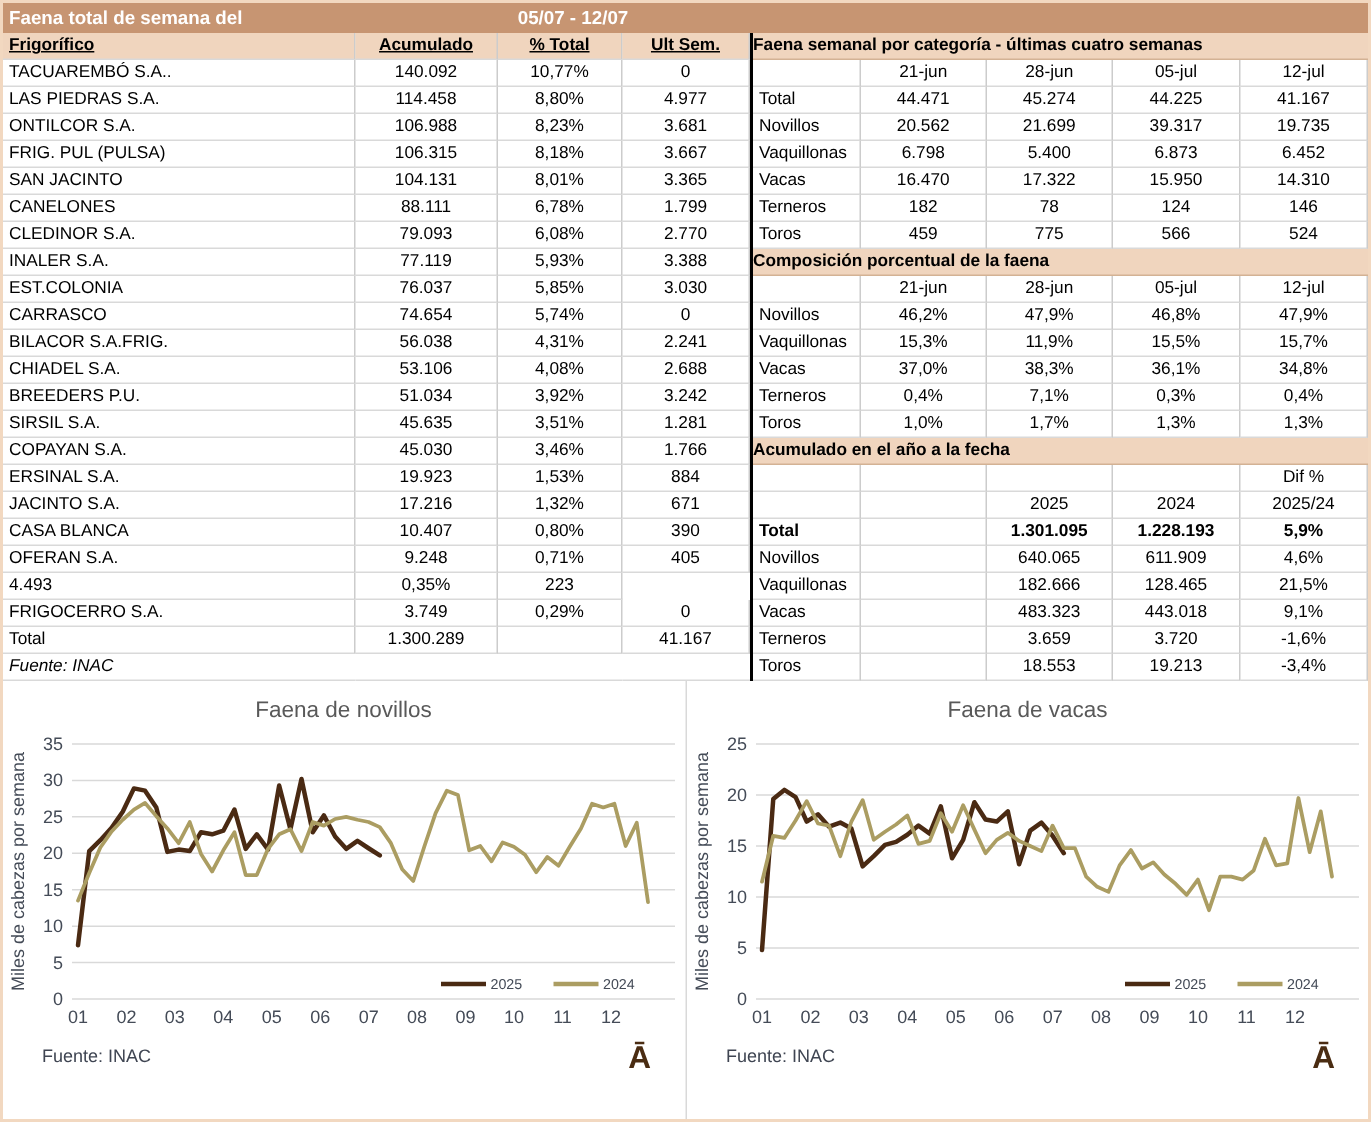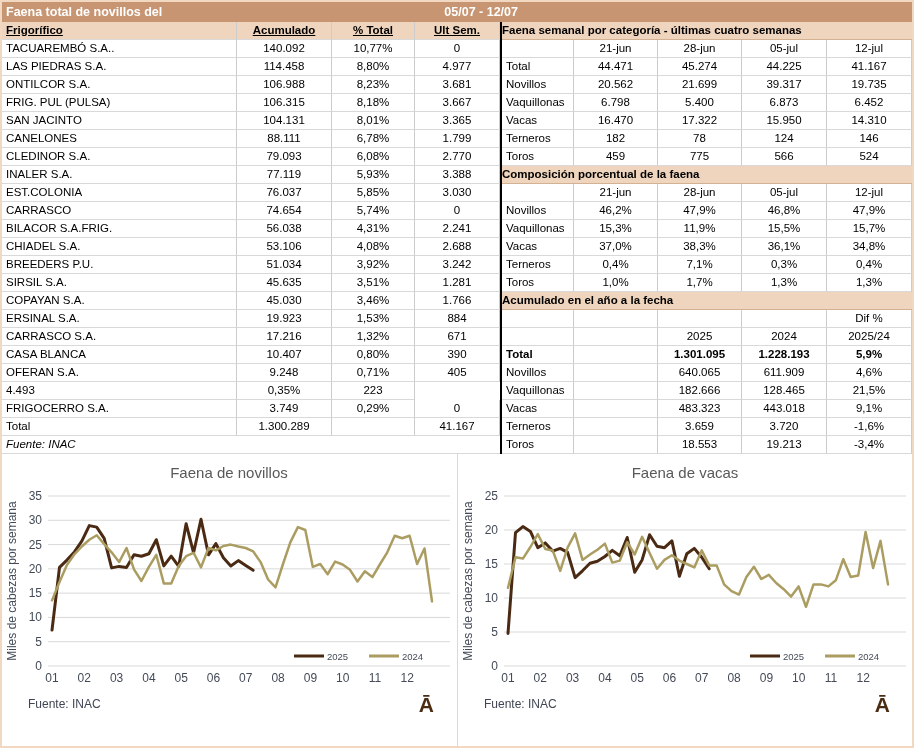--- a/index.html
+++ b/index.html
@@ -3,21 +3,21 @@
 <meta charset="utf-8">
 <style>
   html,body{margin:0;padding:0;background:#fff;}
   body{font-family:"Liberation Sans",sans-serif;color:#000;}
   .sheet{position:relative;width:914px;height:748px;box-sizing:border-box;
          border:2px solid #f2d8c0;background:#fff;overflow:hidden;}
   
   .banner{position:relative;height:20px;line-height:20px;background:#c79572;color:#fff;
           font-weight:bold;font-size:12.5px;}
   .banner-title{padding-left:4px;}
-  .banner-date{position:absolute;left:266px;width:250px;text-align:right;top:0;}
+  .banner-date{position:absolute;left:255px;width:250px;text-align:center;top:0;}
   
   .tables{display:flex;height:432px;}
   .left-tbl{width:498px;}
   .right-tbl{width:410px;border-left:2px solid #000;}
   .lrow{display:grid;grid-template-columns:235px 95px 83px 85px;height:18px;line-height:17px;font-size:11.5px;}
   .rrow{display:grid;grid-template-columns:72px 84px 84px 85px 85px;height:18px;line-height:17px;font-size:11.5px;}
   .lrow>div,.rrow>div{border-right:1px solid #cccccc;border-bottom:1px solid #d9d9d9;
         overflow:hidden;white-space:nowrap;text-align:center;box-sizing:border-box;}
   .lrow>div:first-child,.rrow>div:first-child{text-align:left;padding-left:4px;}
   .hdr>div{background:#f0d5be;font-weight:bold;text-decoration:underline;}
@@ -30,21 +30,21 @@
   .chart-panel{width:455px;height:292px;}
   .chart-panel.rightpane{border-left:1px solid #d9d9d9;box-sizing:border-box;}
   svg text{font-family:"Liberation Sans",sans-serif;}
 </style>
 </head>
 <body>
 
 <div class="sheet">
 
   <div class="banner">
-    <span class="banner-title">Faena total de novillos del</span>
+    <span class="banner-title">Faena total de semana del</span>
     <span class="banner-date">05/07 - 12/07</span>
   </div>
 
   <div class="tables">
     <div class="left-tbl" id="left-tbl">
         <div class="lrow hdr">
           <div>Frigorífico</div>
           <div>Acumulado</div>
           <div>% Total</div>
           <div>Ult Sem.</div>
@@ -139,21 +139,21 @@
           <div>3,46%</div>
           <div>1.766</div>
         </div>
         <div class="lrow">
           <div>ERSINAL S.A.</div>
           <div>19.923</div>
           <div>1,53%</div>
           <div>884</div>
         </div>
         <div class="lrow">
-          <div>CARRASCO S.A.</div>
+          <div>JACINTO S.A.</div>
           <div>17.216</div>
           <div>1,32%</div>
           <div>671</div>
         </div>
         <div class="lrow">
           <div>CASA BLANCA</div>
           <div>10.407</div>
           <div>0,80%</div>
           <div>390</div>
         </div>

